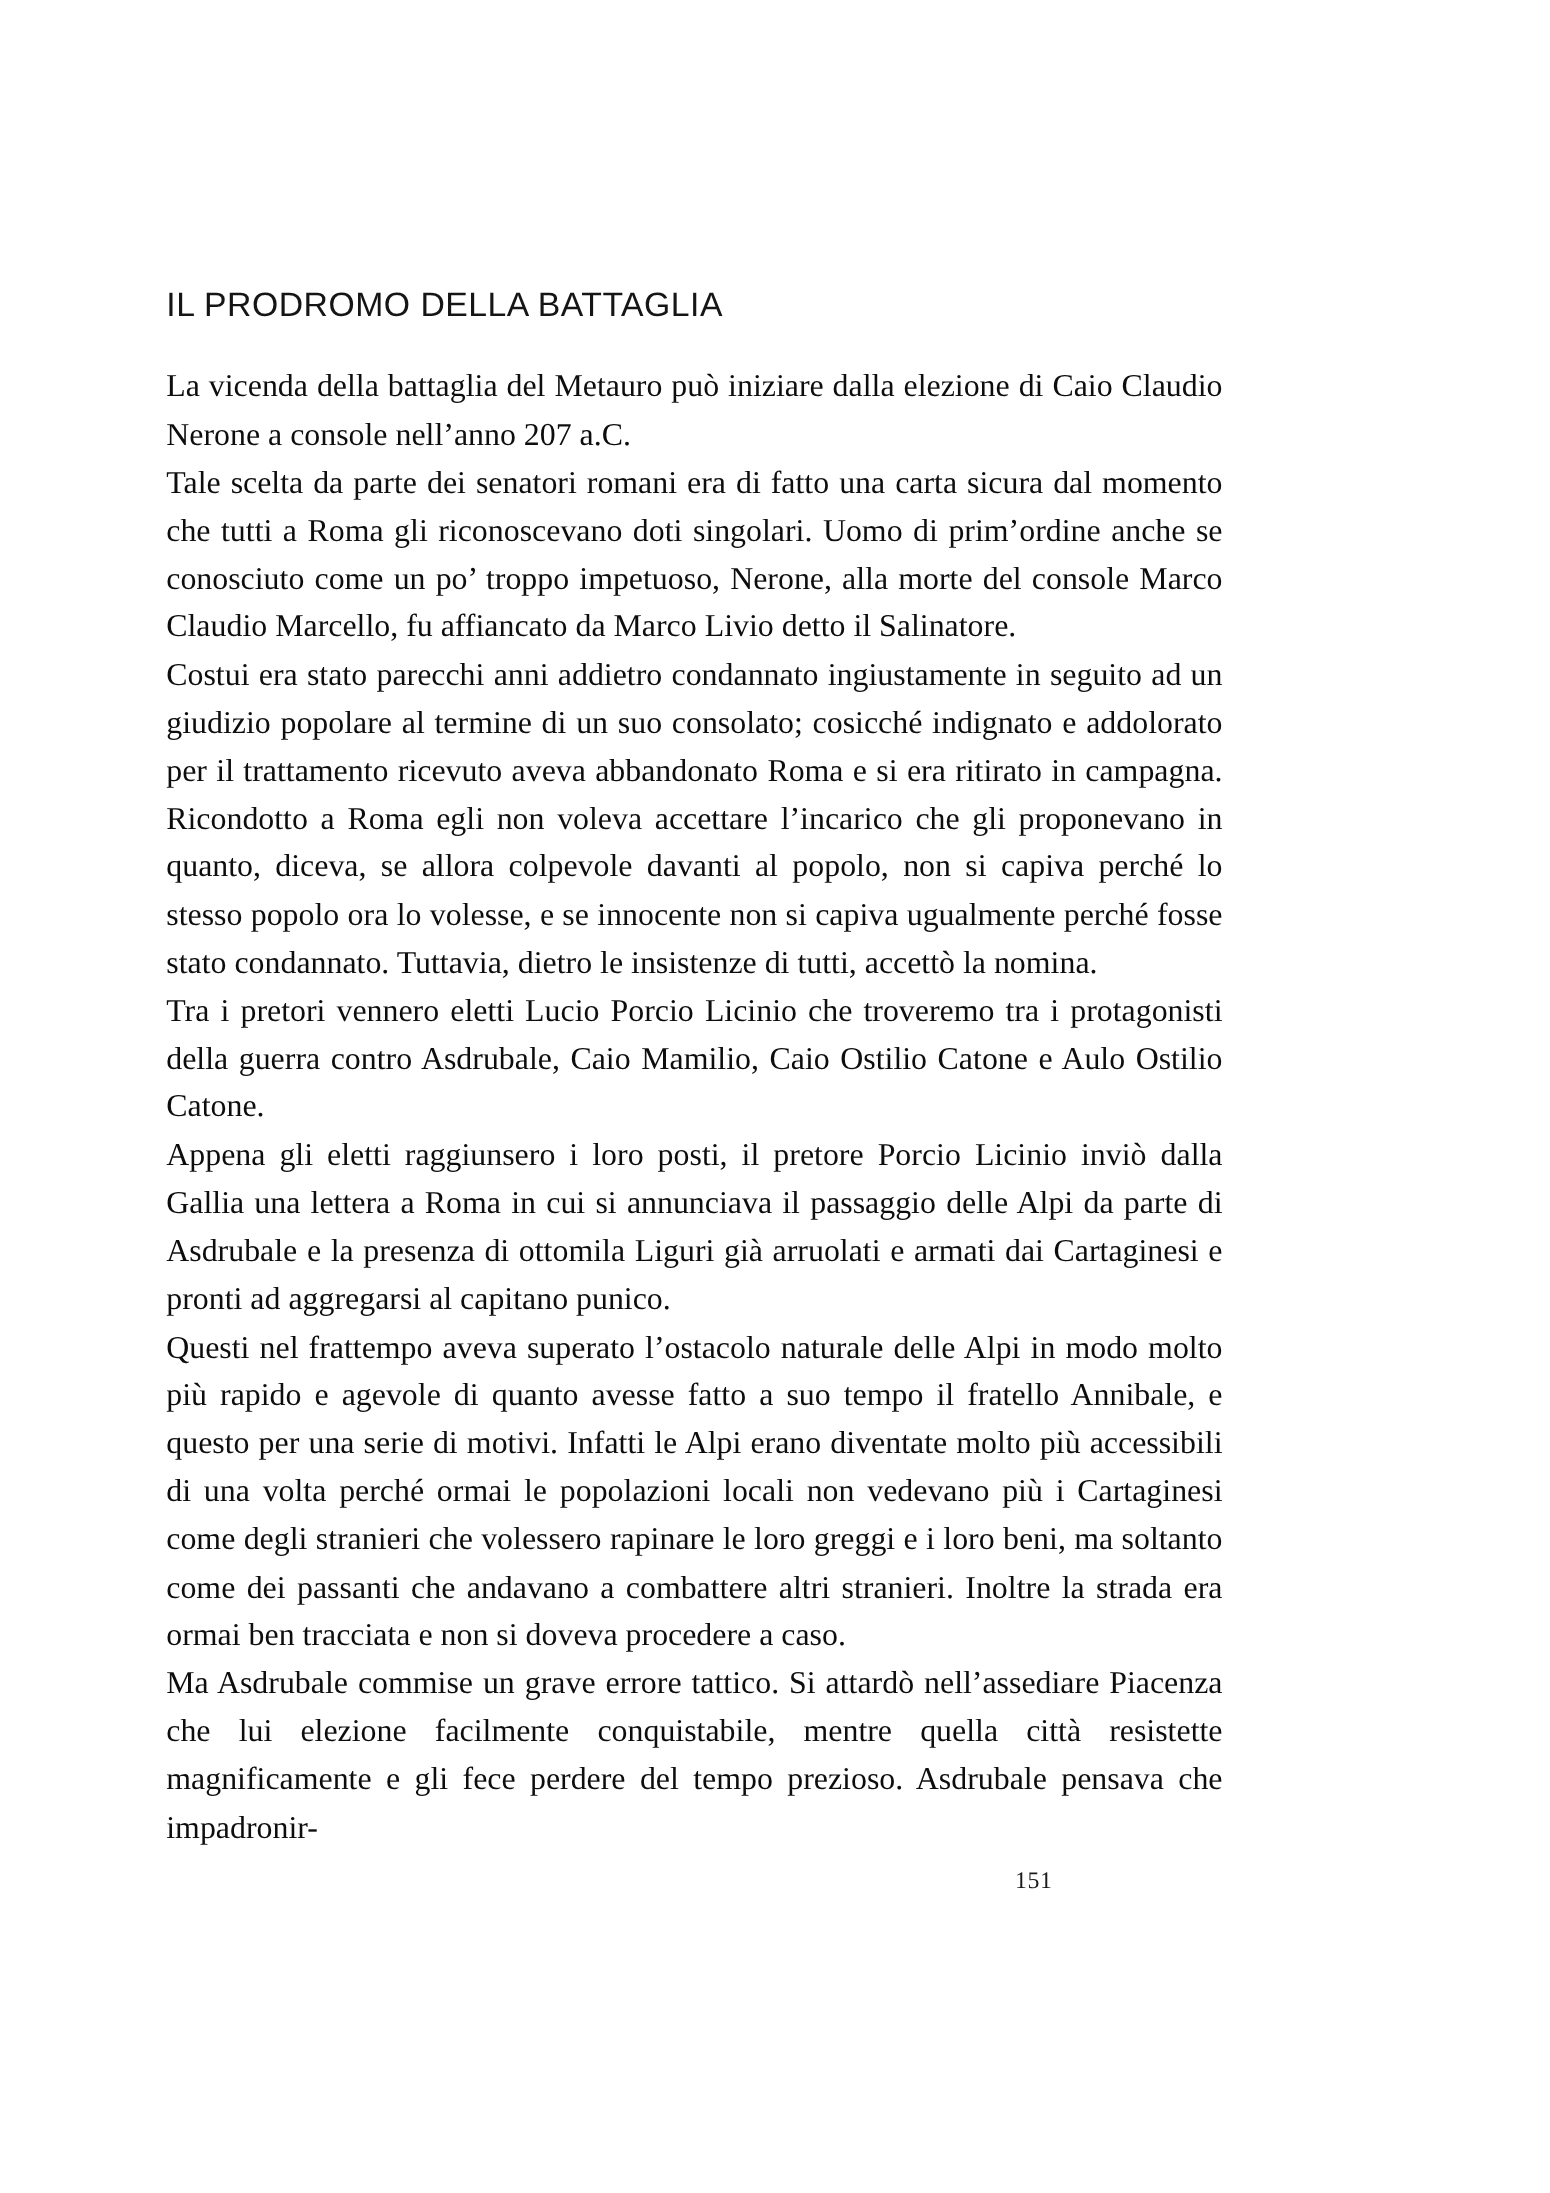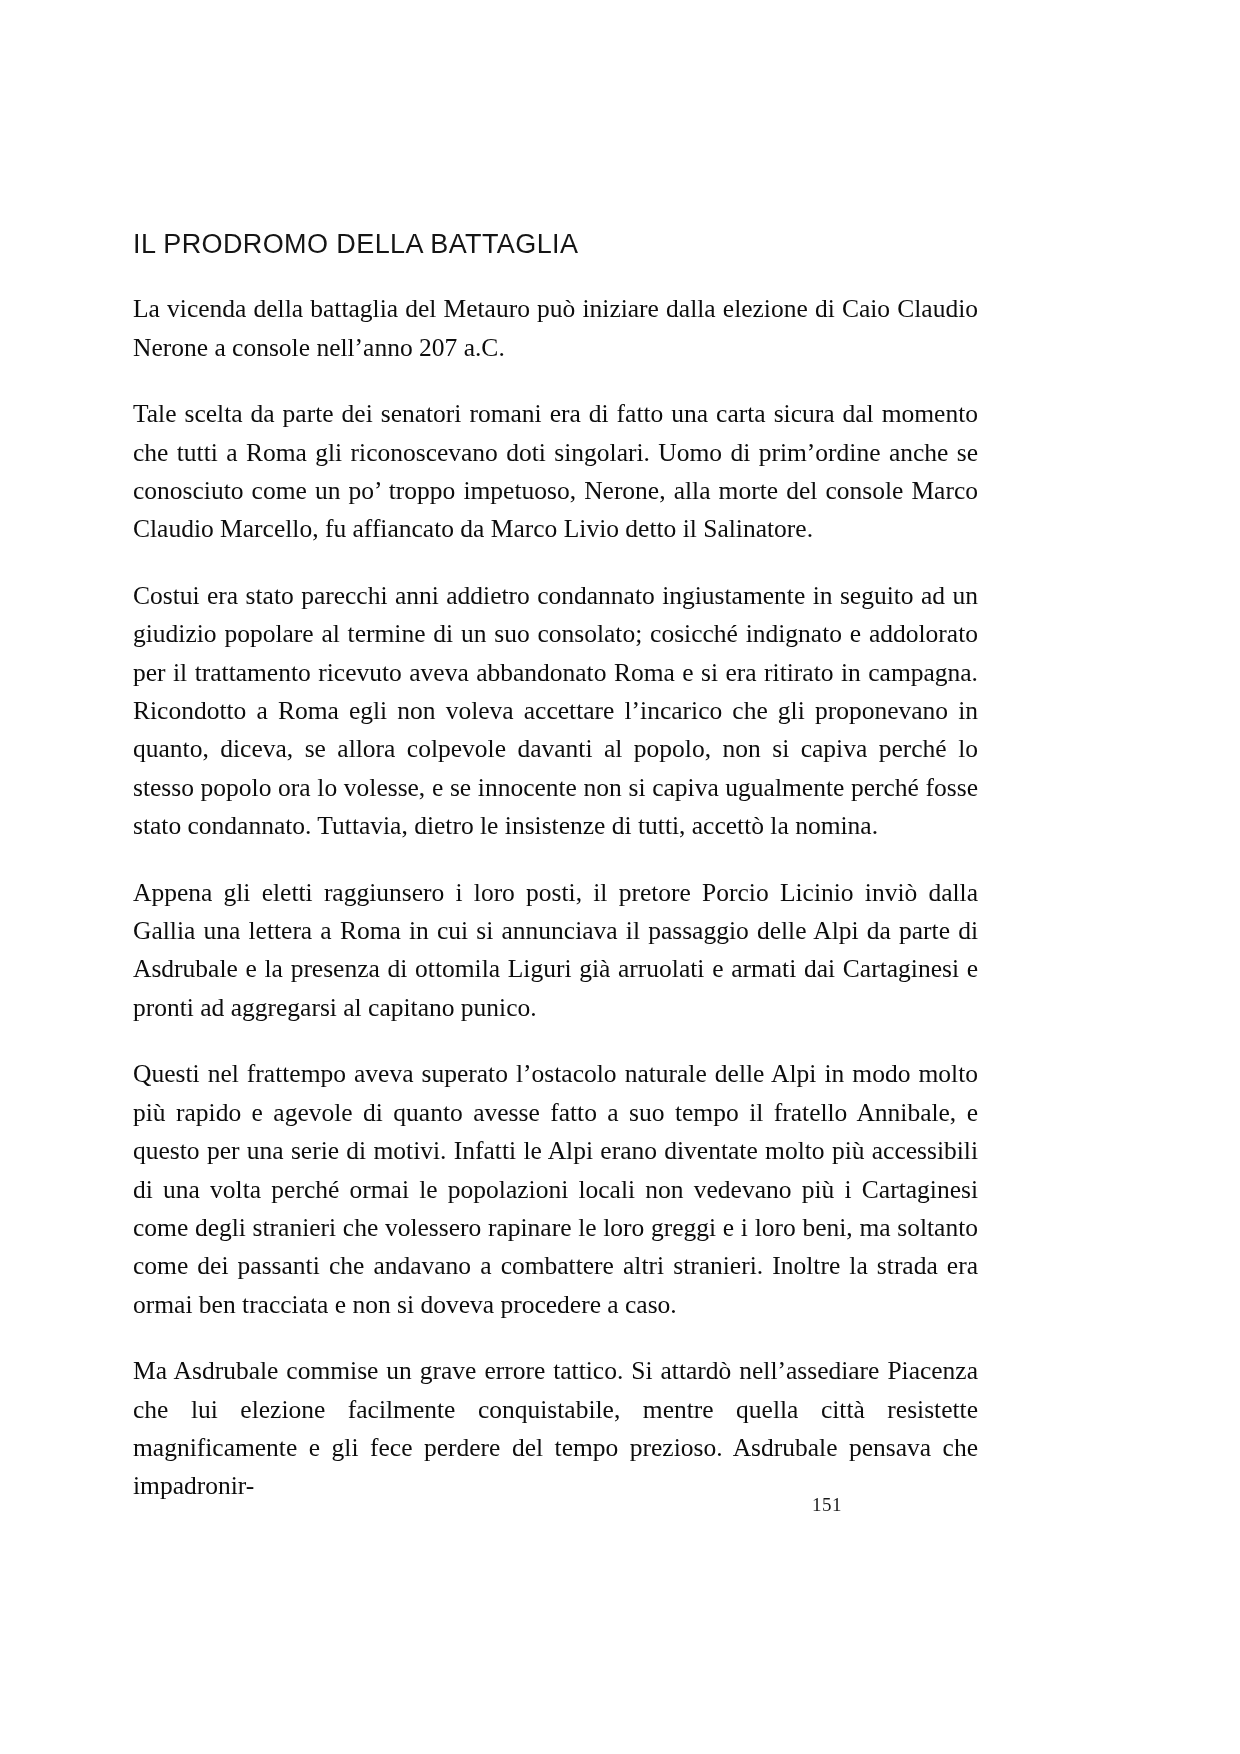--- a/index.html
+++ b/index.html
@@ -40,21 +40,20 @@
     margin: 0;
     -webkit-hyphens: none;
     hyphens: none;
   }
   .body-text p {
     margin: 0;
     text-align: justify;
   }
   .body-text p.last-line-natural {
     text-align-last: left;
-    margin-top: 28px;
   }
   
   .footer {
     position: absolute;
     left: 0;
     top: 1400px;
     width: 1240px;
     height: 200px;
   }
   .page-number {
@@ -73,20 +72,21 @@
 <div class="page">
 
   <div class="content">
 
     <h1 class="chapter-heading">IL PRODROMO DELLA BATTAGLIA</h1>
 
     <div class="body-text">
       <p class="last-line-natural">La vicenda della battaglia del Metauro può iniziare dalla elezione di Caio Claudio Nerone a console nell’anno 207 a.C.</p>
       <p class="last-line-natural">Tale scelta da parte dei senatori romani era di fatto una carta sicura dal momento che tutti a Roma gli riconoscevano doti singolari. Uomo di prim’ordine anche se conosciuto come un po’ troppo impetuoso, Nerone, alla morte del console Marco Claudio Marcello, fu affiancato da Marco Livio detto il Salinatore.</p>
       <p class="last-line-natural">Costui era stato parecchi anni addietro condannato ingiustamente in seguito ad un giudizio popolare al termine di un suo consolato; cosicché indignato e addolorato per il trattamento ricevuto aveva abbandonato Roma e si era ritirato in campagna. Ricondotto a Roma egli non voleva accettare l’incarico che gli proponevano in quanto, diceva, se allora colpevole davanti al popolo, non si capiva perché lo stesso popolo ora lo volesse, e se innocente non si capiva ugualmente perché fosse stato condannato. Tuttavia, dietro le insistenze di tutti, accettò la nomina.</p>
+      <p class="last-line-natural">Tra i pretori vennero eletti Lucio Porcio Licinio che troveremo tra i protagonisti della guerra contro Asdrubale, Caio Mamilio, Caio Ostilio Catone e Aulo Ostilio Catone.</p>
       <p class="last-line-natural">Appena gli eletti raggiunsero i loro posti, il pretore Porcio Licinio inviò dalla Gallia una lettera a Roma in cui si annunciava il passaggio delle Alpi da parte di Asdrubale e la presenza di ottomila Liguri già arruolati e armati dai Cartaginesi e pronti ad aggregarsi al capitano punico.</p>
       <p class="last-line-natural">Questi nel frattempo aveva superato l’ostacolo naturale delle Alpi in modo molto più rapido e agevole di quanto avesse fatto a suo tempo il fratello Annibale, e questo per una serie di motivi. Infatti le Alpi erano diventate molto più accessibili di una volta perché ormai le popolazioni locali non vedevano più i Cartaginesi come degli stranieri che volessero rapinare le loro greggi e i loro beni, ma soltanto come dei passanti che andavano a combattere altri stranieri. Inoltre la strada era ormai ben tracciata e non si doveva procedere a caso.</p>
       <p class="last-line-natural">Ma Asdrubale commise un grave errore tattico. Si attardò nell’assediare Piacenza che lui elezione facilmente conquistabile, mentre quella città resistette magnificamente e gli fece perdere del tempo prezioso. Asdrubale pensava che impadronir-</p>
     </div>
 
   </div>
 
   <div class="footer">
 
     

